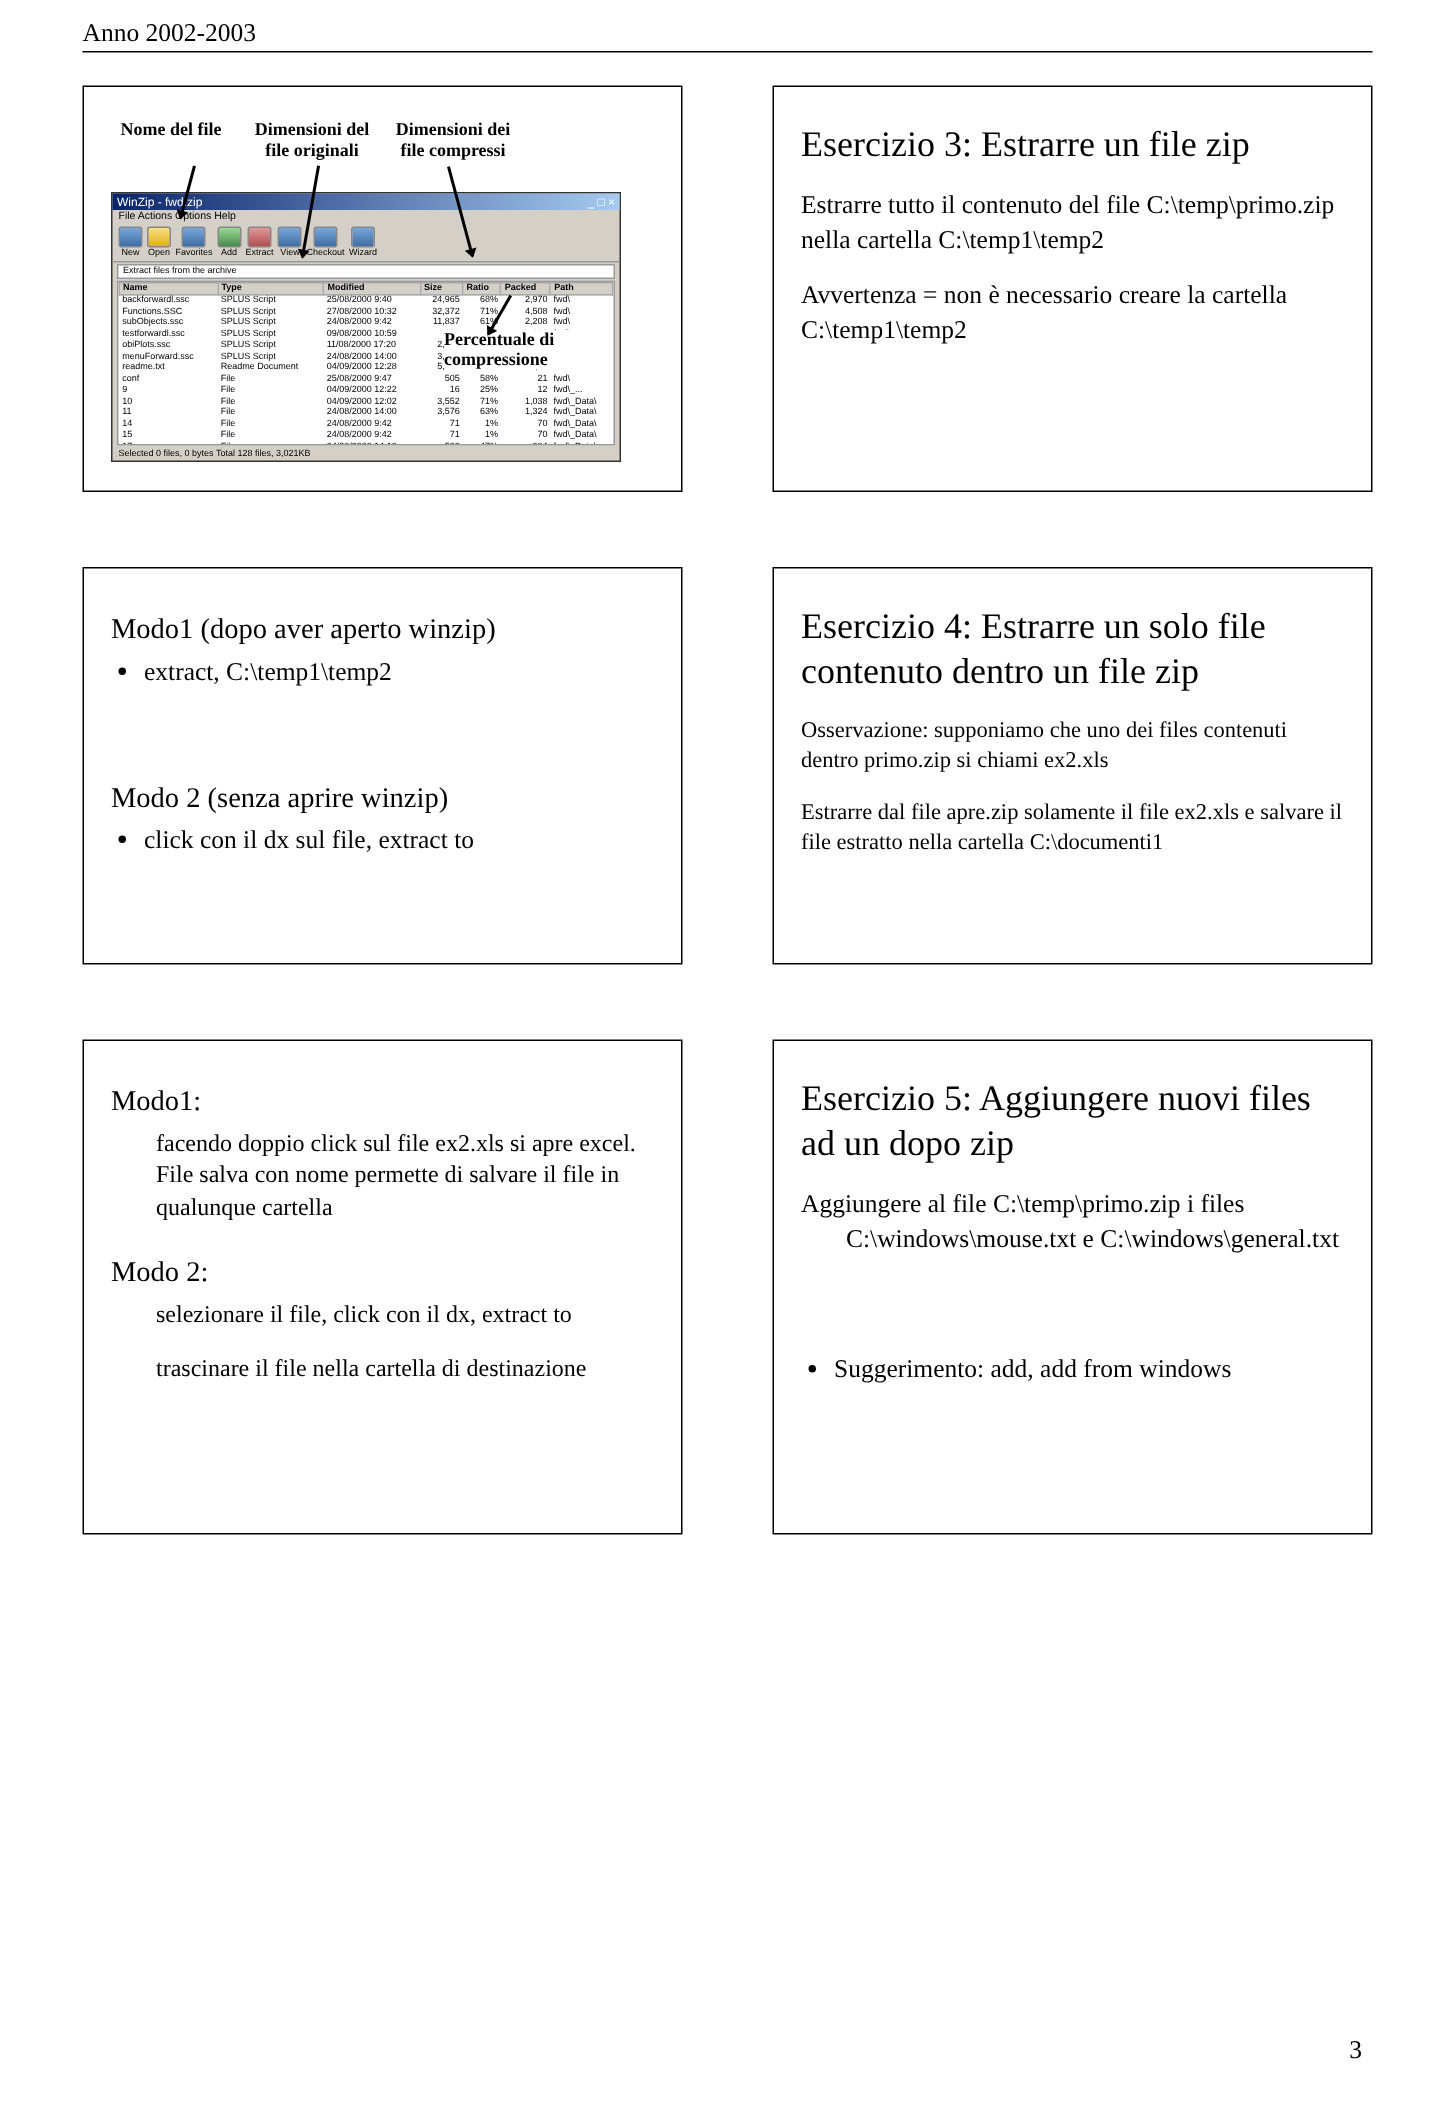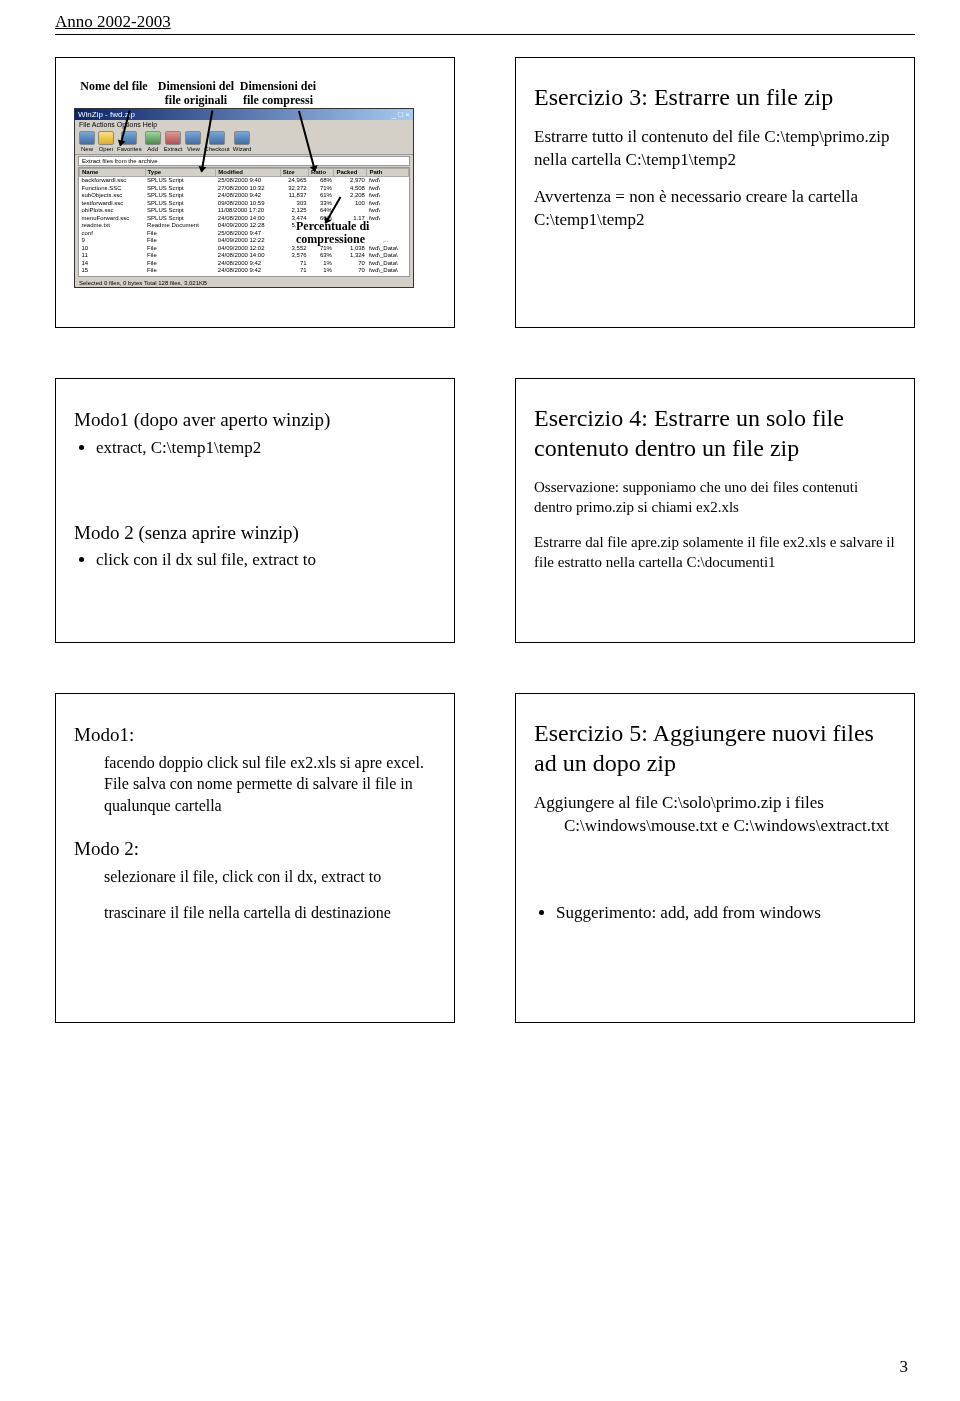--- a/index.html
+++ b/index.html
@@ -14,21 +14,20 @@
     width: 960px;
     min-height: 1401px;
     position: relative;
     padding: 12px 45px 20px 55px;
   }
   .header {
     font-size: 17px;
     border-bottom: 1.5px solid #000;
     padding-bottom: 2px;
     margin-bottom: 22px;
-    text-decoration: underline;
   }
   .slide-grid {
     display: grid;
     grid-template-columns: 1fr 1fr;
     gap: 50px 60px;
     margin-bottom: 90px;
   }
   .slide {
     border: 1.5px solid #000;
     padding: 22px 18px;
@@ -62,22 +61,22 @@
   .wz-wrap {
     position: relative;
     width: 100%;
     height: 225px;
     font-family: Tahoma, Arial, sans-serif;
     font-size: 7px;
     color: #000;
   }
   .wz-labels {
     display: flex;
-    gap: 2px;
-    margin-bottom: 0;
+    gap: 14px;
+    margin-bottom: 20px;
   }
   .wz-label {
     font-family: 'Times New Roman', serif;
     font-size: 12px;
     font-weight: bold;
     line-height: 1.15;
     text-align: center;
     width: 80px;
   }
   .wz-window {
@@ -418,22 +417,22 @@
         <div class="subhead">Modo 2:</div>
         <div class="indent">selezionare il file, click con il dx, extract to</div>
         <div class="space"></div>
         <div class="indent">trascinare il file nella cartella di destinazione</div>
       </div>
     </div>
 
     <div class="slide tall">
       <div class="slide-title">Esercizio 5: Aggiungere nuovi files ad un dopo zip</div>
       <div class="slide-body">
-        <div>Aggiungere al file C:\solo\primo.zip i files</div>
-        <div class="indent">C:\windows\mouse.txt e C:\windows\extract.txt</div>
+        <div>Aggiungere al file C:\temp\primo.zip i files</div>
+        <div class="indent">C:\windows\mouse.txt e C:\windows\general.txt</div>
         <div style="height:60px;"></div>
         <ul>
             <li>Suggerimento: add, add from windows</li>
           </ul>
       </div>
     </div>
   </div>
 
   <div class="page-num">3</div>
 </div>

